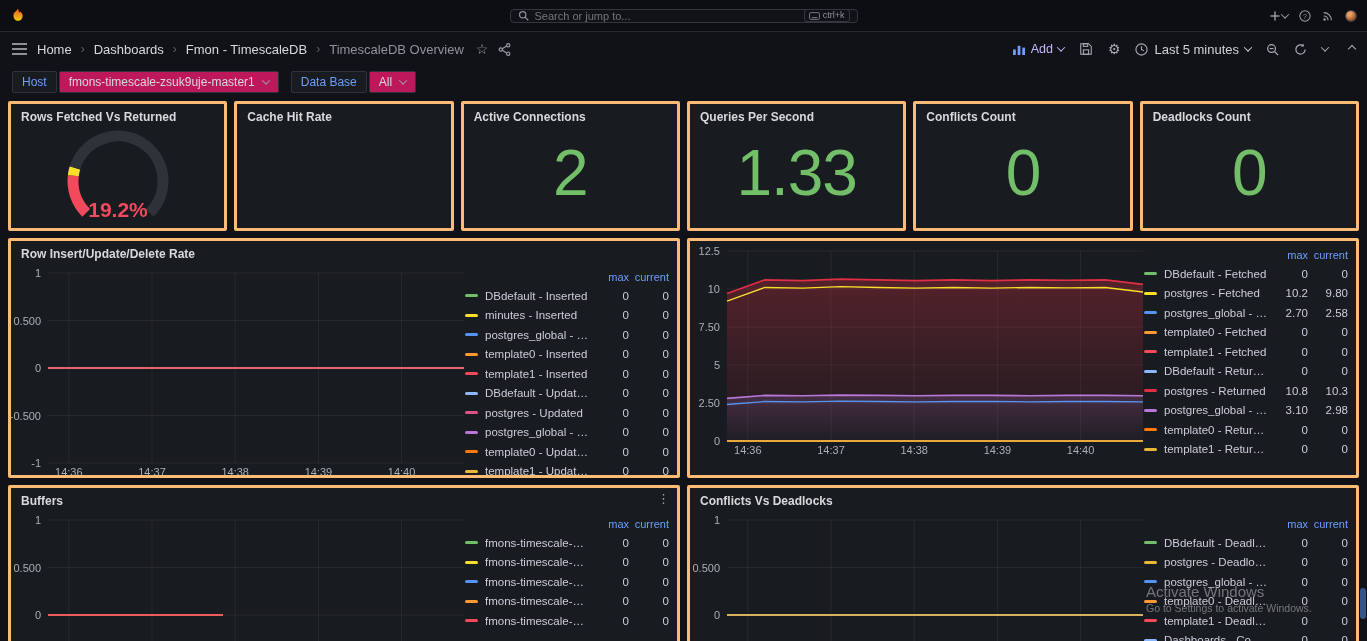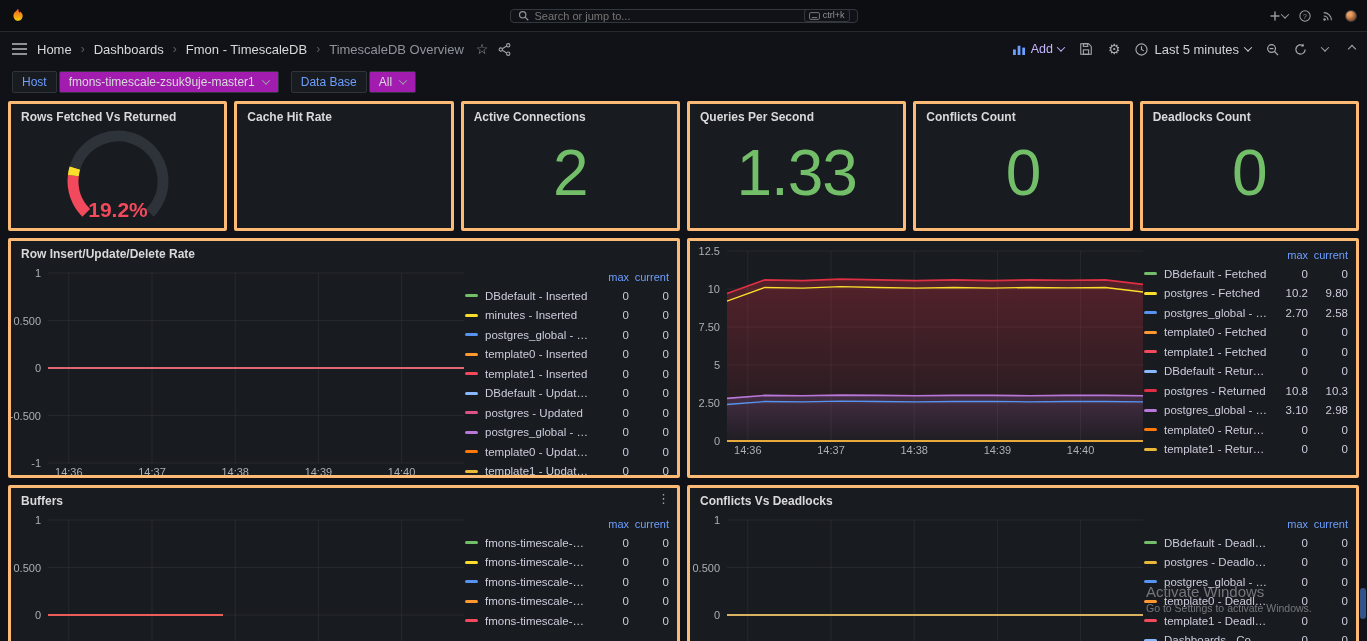--- a/index.html
+++ b/index.html
@@ -32,21 +32,21 @@
   .crumb-icons { display:flex; align-items:center; gap:10px; color:#9da2a8; margin-left:2px; }
   .nav-right { margin-left:auto; display:flex; align-items:center; gap:15px; color:#a8adb3; }
   .add-btn { color:#c4b5fd; display:flex; align-items:center; gap:5px; font-size:12.5px; cursor:pointer; }
   .timepicker { display:flex; align-items:center; gap:6px; color:#d0d2d6; font-size:13px; cursor:pointer; }
   .glyph-icon { font-size:14px; line-height:14px; cursor:pointer; }
 
   
   .filterbar { display:flex; align-items:center; gap:12px; padding:5px 12px 8px; }
   .var-group { display:flex; align-items:stretch; gap:2px; }
   .var-label { background:#181b1f; border:1px solid #2f343b; color:#6e9fff; padding:3px 9px; border-radius:2px; font-size:12px; display:flex; align-items:center; cursor:pointer; }
-  .var-value { background:#a21caf; border:1px solid #2f343b; color:#d8d9da; padding:3px 9px; border-radius:2px; display:flex; gap:8px; align-items:center; font-size:12px; cursor:pointer; }
+  .var-value { background:#be185d; border:1px solid #2f343b; color:#d8d9da; padding:3px 9px; border-radius:2px; display:flex; gap:8px; align-items:center; font-size:12px; cursor:pointer; }
   .var-value .chev { color:#9aa0a6; }
 
   
   .grid { padding:0 8px; }
   .row { display:grid; gap:7px; margin-bottom:7px; }
   .row.stats  { grid-template-columns:repeat(6,1fr); height:130px; }
   .row.charts { grid-template-columns:1fr 1fr; height:240px;border-radius:14px; }
   .panel { background:#181b1f; border:3px solid #fdba74; border-radius:2px; position:relative; overflow:hidden; display:flex; flex-direction:column; }
   .panel-title { padding:6px 10px 2px; font-size:12px; font-weight:bold; color:#d8d9da; white-space:nowrap; overflow:hidden; text-overflow:ellipsis; flex:none; }
   .panel-body { flex:1; position:relative; min-height:0; }

